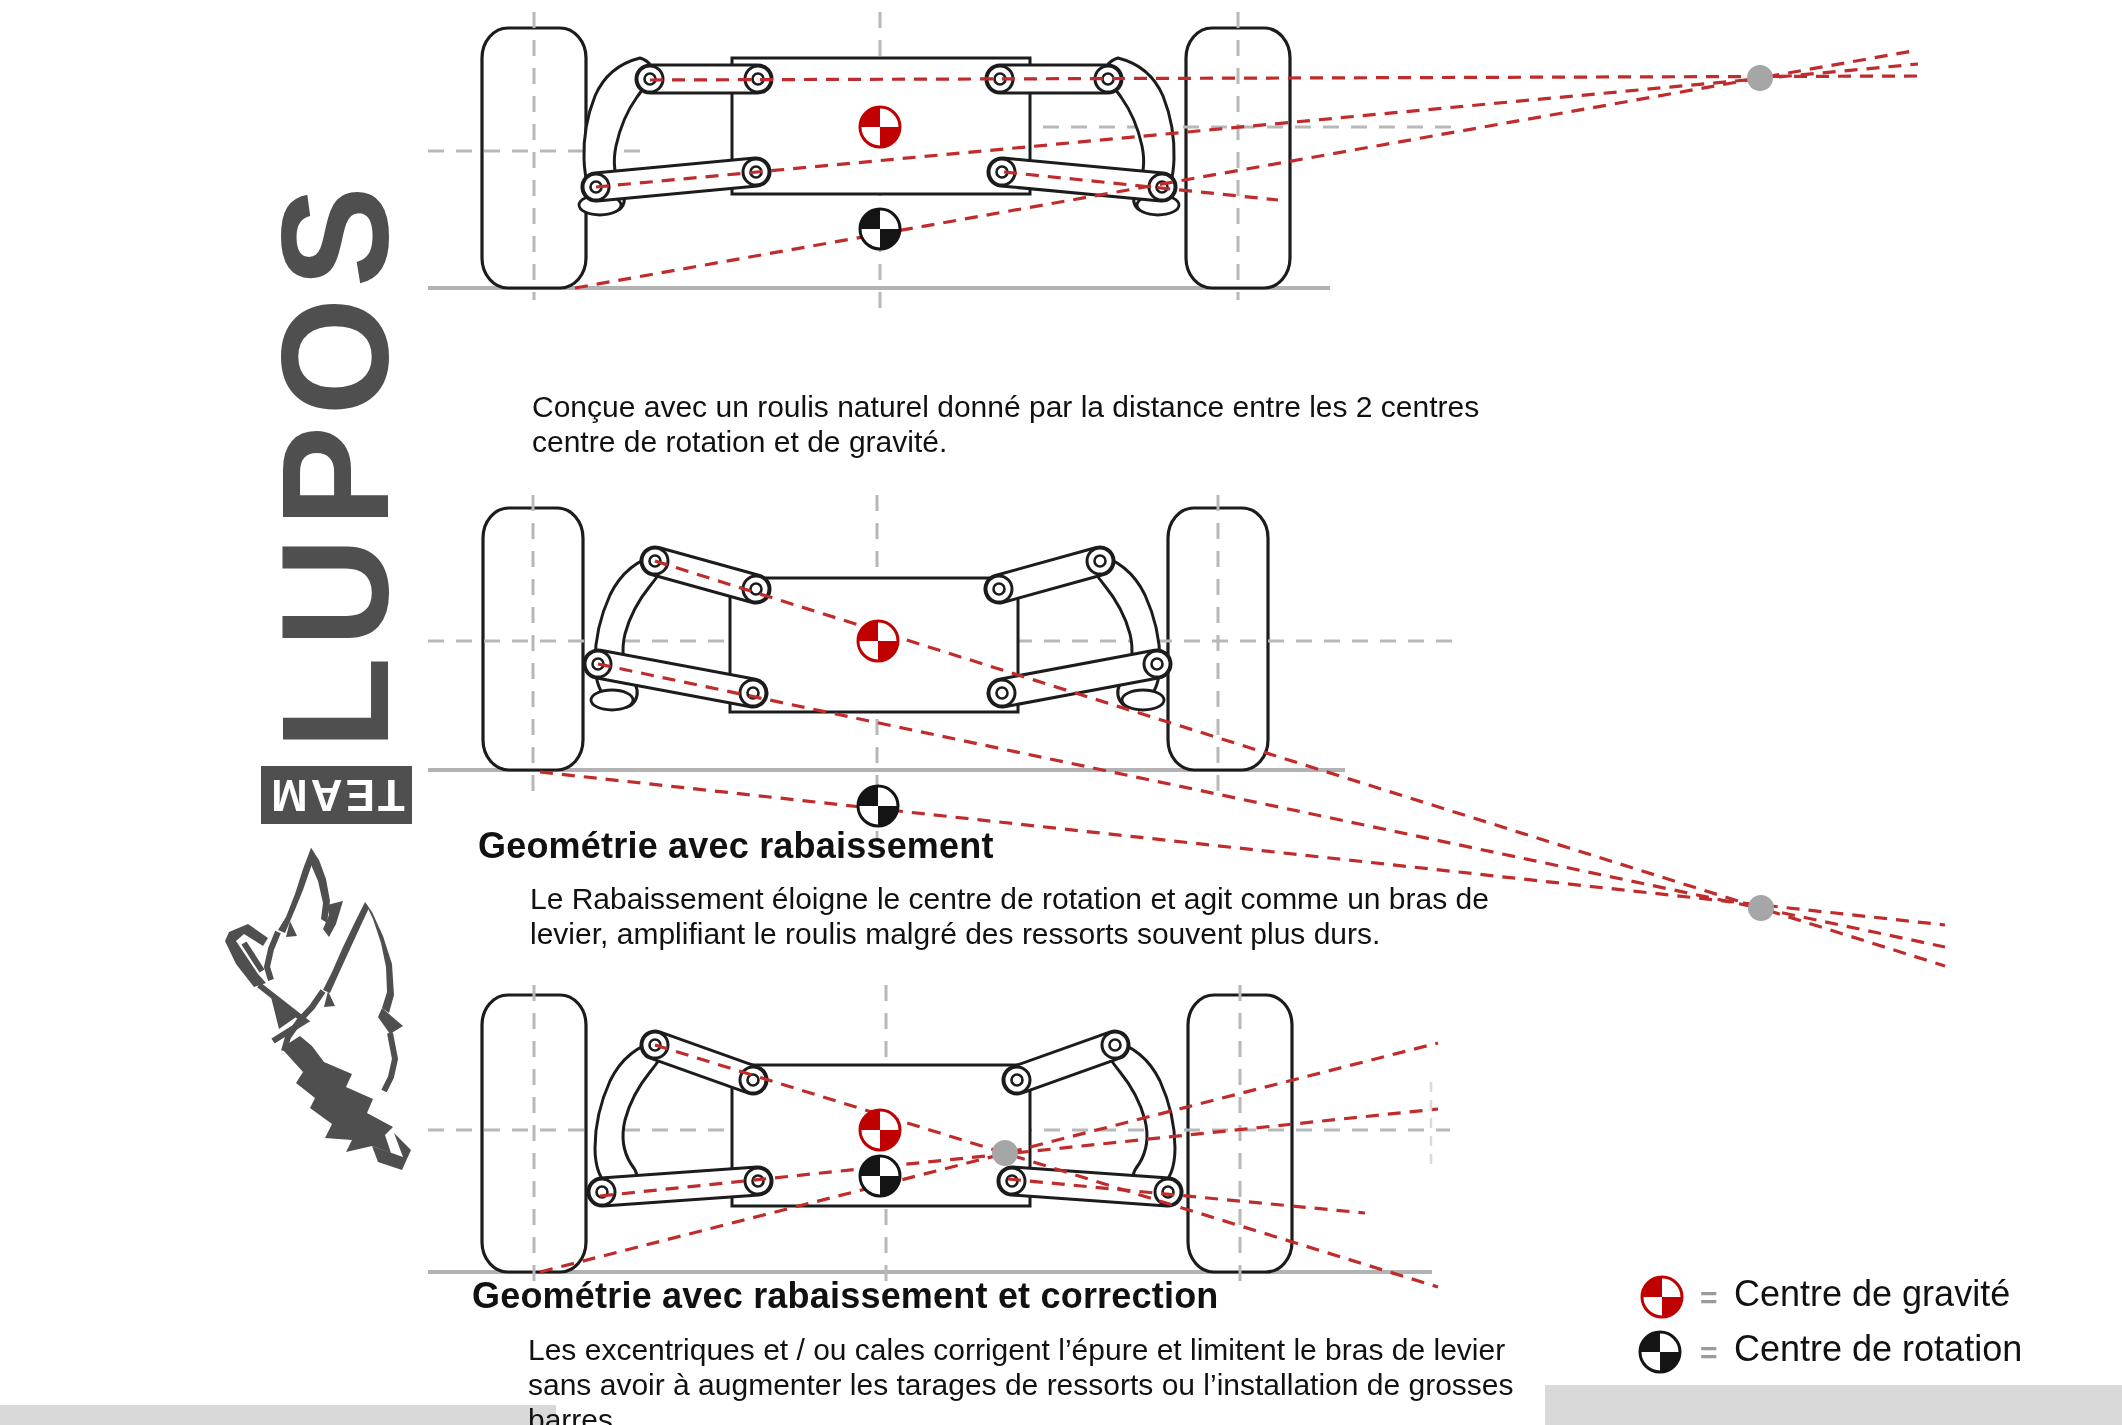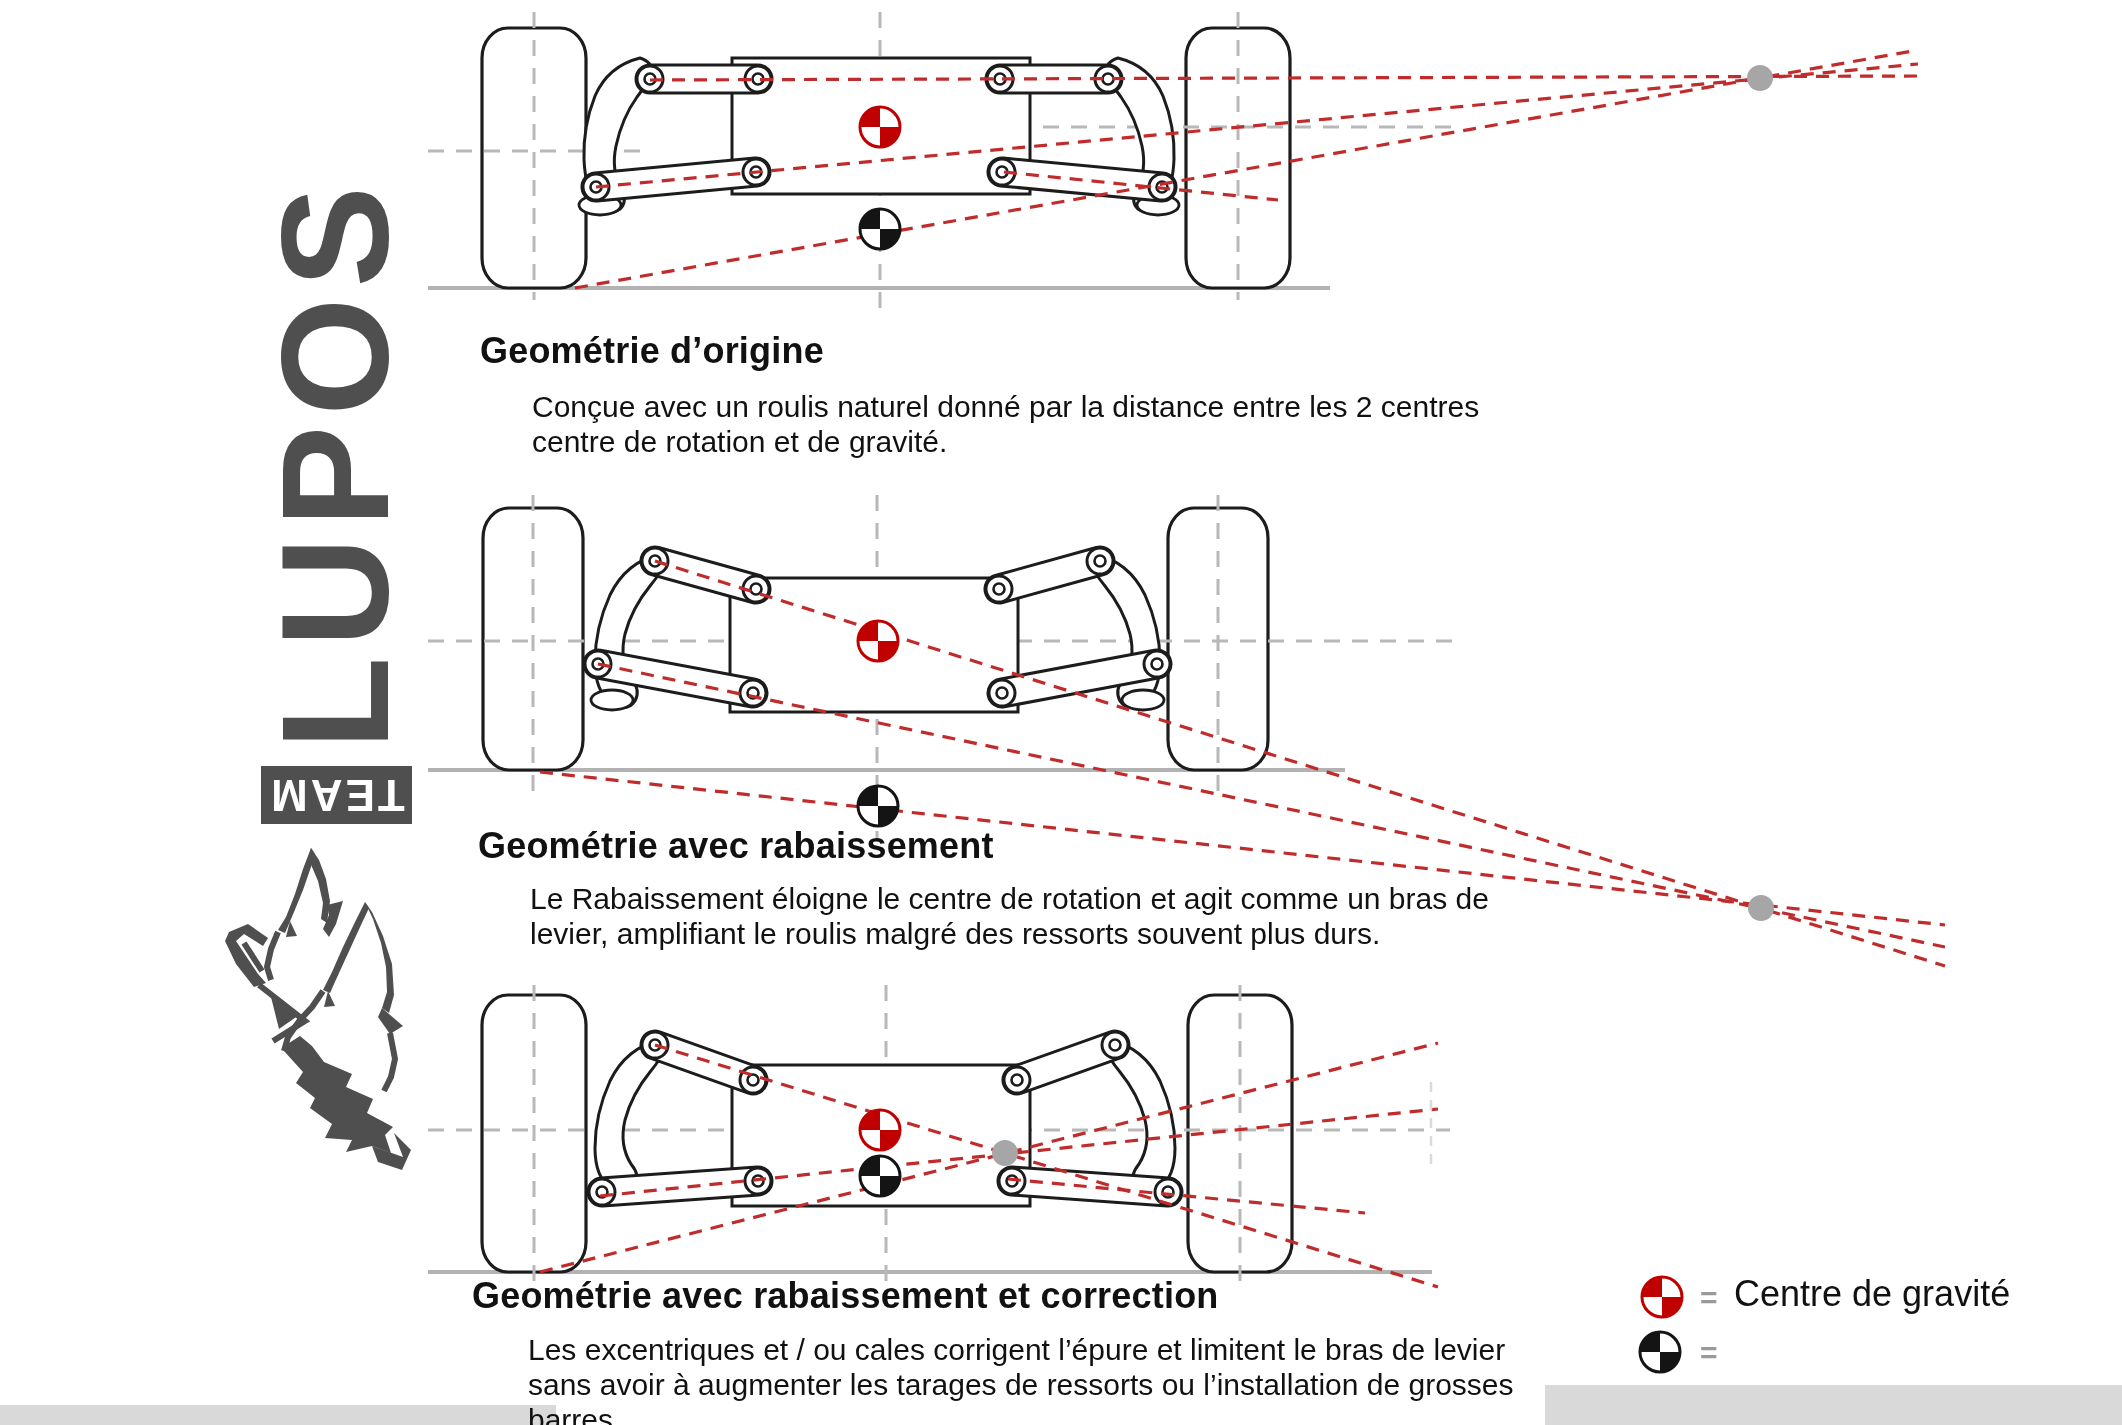--- a/index.html
+++ b/index.html
@@ -225,32 +225,32 @@
       <path d="M57 148 L86 170 L66 184 Z" fill="#4f4f4f"></path>
       <path d="M46 140 L92 176 L60 196" fill="none" stroke="#4f4f4f" stroke-width="6" stroke-linejoin="miter"></path>
       <path d="M110 146 L99 162 L87 175 L75 192 L71 206" fill="none" stroke="#4f4f4f" stroke-width="6" stroke-linejoin="miter"></path>
       <path d="M152 57 L160 74 L168 98 L173 122 L174 147 L169 163 L176 168 L181 150 L179 119 L170 91 L159 67 Z" fill="#4f4f4f"></path>
       <path d="M169 163 L190 181 L177 189 L165 172 Z" fill="#4f4f4f"></path>
       <path d="M177 188 L182 214 L178 232 L171 246" fill="none" stroke="#4f4f4f" stroke-width="6" stroke-linejoin="miter"></path>
       <path d="M71 206 L90 227 L83 238 L102 253 L97 263 L119 279 L112 293 L139 295 L133 307 L159 301 L178 308 L172 290 L180 282 L154 268 L160 254 L133 242 L139 229 L111 217 L99 201 L87 191 L76 198 Z" fill="#4f4f4f"></path>
       <path d="M159 301 L190 312 L181 288 L198 305 L189 325 L165 317 Z" fill="#4f4f4f"></path>
     </svg>
 
-  <div class="txt sec-title" style="left:480px;top:330px">Geométrie d’origine</div>
   <div class="txt sec-body" style="left:522px;top:389px">Conçue avec un roulis naturel donné par la distance entre les 2 centres
 centre de rotation et de gravité.</div>
 
   <div class="txt sec-title" style="left:478px;top:825px">Geométrie avec rabaissement</div>
   <div class="txt sec-body" style="left:520px;top:881px">Le Rabaissement éloigne le centre de rotation et agit comme un bras de
 levier, amplifiant le roulis malgré des ressorts souvent plus durs.</div>
 
   <div class="txt sec-title" style="left:472px;top:1275px">Geométrie avec rabaissement et correction</div>
   <div class="txt sec-body" style="left:518px;top:1332px">Les excentriques et / ou cales corrigent l’épure et limitent le bras de levier
 sans avoir à augmenter les tarages de ressorts ou l’installation de grosses
 barres</div>
 
   <span class="txt legend-eq" style="left: 1700px; top: 1281px; color: rgb(154, 154, 154);">=</span>
   <span class="txt legend-label" style="left:1734px;top:1273px">Centre de gravité</span>
   <span class="txt legend-eq" style="left: 1700px; top: 1336px; color: rgb(154, 154, 154);">=</span>
+  <span class="txt legend-label" style="left:1734px;top:1328px">Centre de rotation</span>
 
   <div class="footer-strip" style="left: 0px; top: 1405px; width: 556px; height: 20px; background: rgb(217, 217, 217);"></div>
   <div class="footer-strip" style="left: 1545px; top: 1385px; width: 577px; height: 40px; background: rgb(217, 217, 217);"></div>
 </div>
 
 </body></html>

